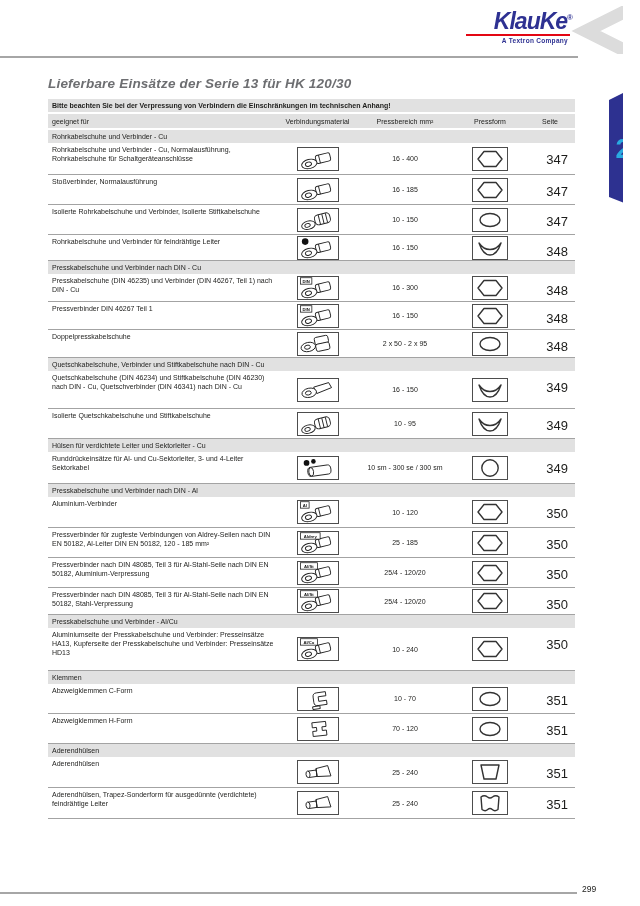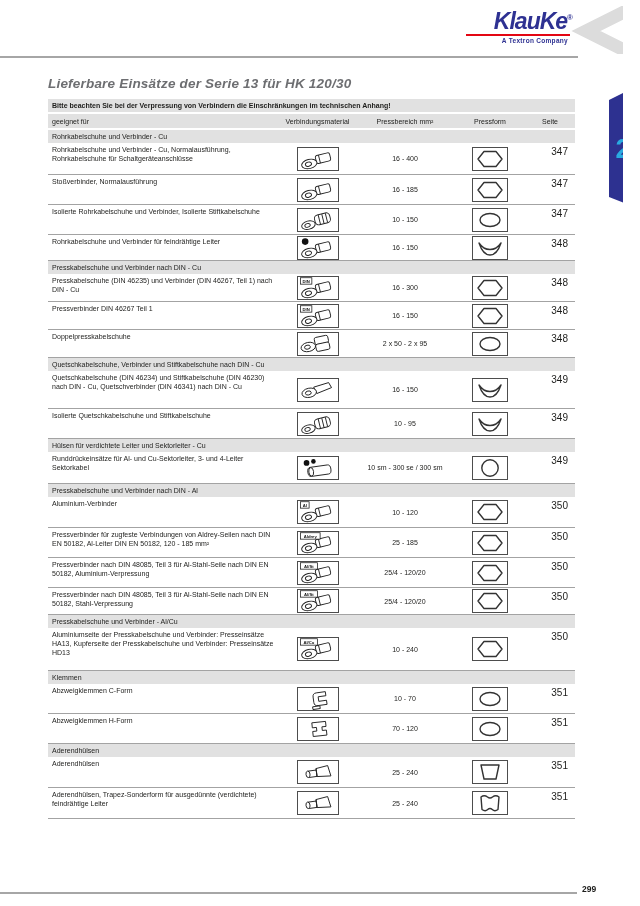--- a/index.html
+++ b/index.html
@@ -26,28 +26,28 @@
   
   .thead { position:absolute; left:48px; top:114px; width:527px; height:14px; background:#e1e1e1; display:grid; grid-template-columns:232px 75px 100px 70px 50px; align-items:center; font-size:7px; color:#1d1d1b; }
   .thead .hc { text-align:center; }
   .thead .hc.first { text-align:left; padding-left:4px; }
   .tbody { position:absolute; left:48px; top:130px; width:527px; }
   .section-row { height:13px; background:#e1e1e1; font-size:7px; color:#1d1d1b; line-height:13px; padding-left:4px; }
   .item-row { display:grid; grid-template-columns:232px 75px 100px 70px 50px; border-bottom:1px solid #a3a3a3; }
   .desc { font-size:7px; color:#1d1d1b; padding:3px 6px 0 4px; line-height:1.25; }
   .mat, .form { display:flex; align-items:center; justify-content:center; }
   .range { font-size:7px; color:#1d1d1b; display:flex; align-items:center; justify-content:center; }
-  .seite { font-size:10px; color:#1d1d1b; text-align:right; padding:3px 7px 0 0; }
+  .seite { font-size:13px; color:#1d1d1b; text-align:right; padding:9px 7px 0 0; }
   .icon-box { border:1px solid #4d4d4d; background:#fff; display:inline-flex; align-items:center; justify-content:center; }
   .mat .icon-box { width:42px; height:24px; }
   .form .icon-box { width:36px; height:24px; }
 
   
   .bottom-rule { position:absolute; left:0; top:892px; width:577px; height:2px; background:#a6a6a6; }
-  .page-num { position:absolute; left:582px; top:884px; font-size:8.5px; font-weight:bold; color:#1d1d1b; }
+  .page-num { position:absolute; left:582px; top:884px; font-size:8.5px; font-weight:normal; color:#1d1d1b; }
 </style>
 </head>
 <body>
 
 <div class="page">
 
   <span class="chevron">
     <svg width="72" height="48" viewBox="0 0 72 48">
       <polyline points="64,3 20,25 64,47" fill="none" stroke="#dcdcdc" stroke-width="13"></polyline>
     </svg>

